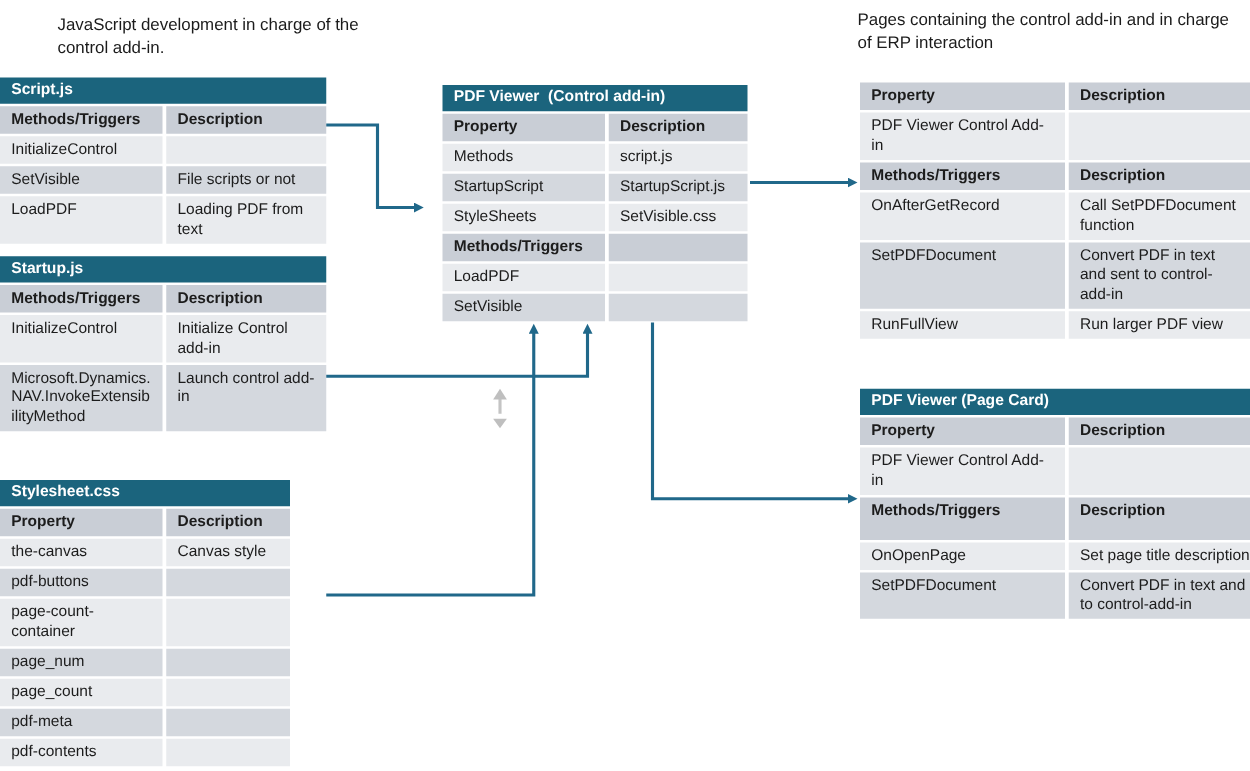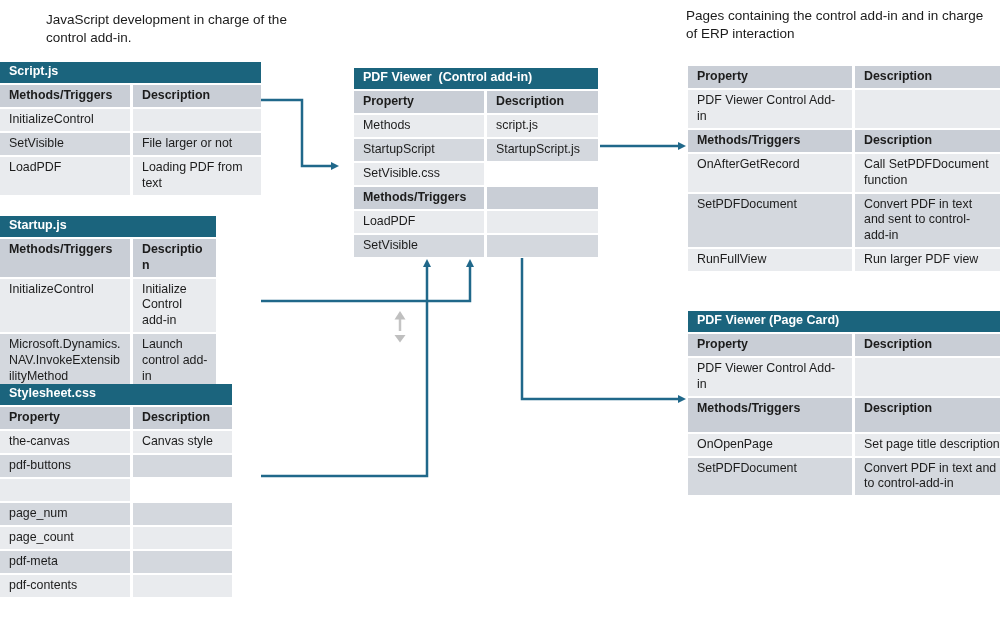--- a/index.html
+++ b/index.html
@@ -51,29 +51,29 @@
     <div class="row h">
       <div class="cell">Methods/Triggers</div>
       <div class="cell">Description</div>
     </div>
     <div class="row l">
       <div class="cell">InitializeControl</div>
       <div class="cell"></div>
     </div>
     <div class="row d">
       <div class="cell">SetVisible</div>
-      <div class="cell">File larger or not</div>
+      <div class="cell">File scripts or not</div>
     </div>
     <div class="row l">
       <div class="cell">LoadPDF</div>
       <div class="cell">Loading PDF from text</div>
     </div>
   </div>
 
-  <div class="tbl cols-narrow" style="left:0;top:216px;width:216px;">
+  <div class="tbl cols-narrow" style="left:0;top:205px;width:261px;">
     <div class="tbl-title">Startup.js</div>
     <div class="row h">
       <div class="cell">Methods/Triggers</div>
       <div class="cell">Description</div>
     </div>
     <div class="row l">
       <div class="cell">InitializeControl</div>
       <div class="cell">Initialize Control add-in</div>
     </div>
     <div class="row d">
@@ -90,20 +90,21 @@
     </div>
     <div class="row l">
       <div class="cell">the-canvas</div>
       <div class="cell">Canvas style</div>
     </div>
     <div class="row d">
       <div class="cell">pdf-buttons</div>
       <div class="cell"></div>
     </div>
     <div class="row l">
+      <div class="cell">page-count-container</div>
       <div class="cell"></div>
     </div>
     <div class="row d">
       <div class="cell">page_num</div>
       <div class="cell"></div>
     </div>
     <div class="row l">
       <div class="cell">page_count</div>
       <div class="cell"></div>
     </div>
@@ -125,20 +126,21 @@
     </div>
     <div class="row l">
       <div class="cell">Methods</div>
       <div class="cell">script.js</div>
     </div>
     <div class="row d">
       <div class="cell">StartupScript</div>
       <div class="cell">StartupScript.js</div>
     </div>
     <div class="row l">
+      <div class="cell">StyleSheets</div>
       <div class="cell">SetVisible.css</div>
     </div>
     <div class="row h">
       <div class="cell">Methods/Triggers</div>
       <div class="cell"></div>
     </div>
     <div class="row l">
       <div class="cell">LoadPDF</div>
       <div class="cell"></div>
     </div>

